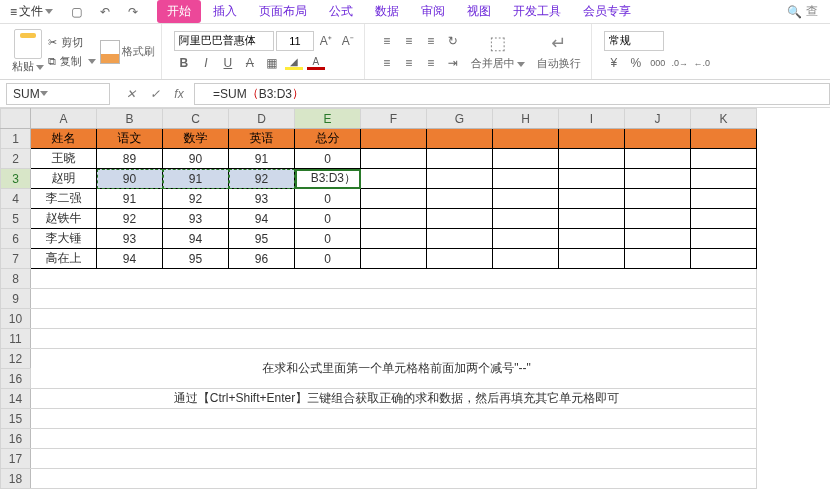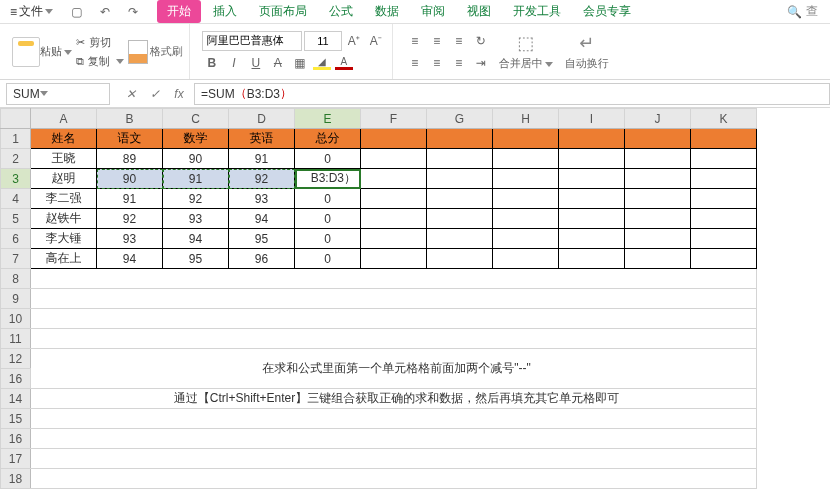--- a/index.html
+++ b/index.html
@@ -1,28 +1,28 @@
 <!DOCTYPE html>
 <html><head>
 <meta charset="utf-8">
 <style>
 * { margin: 0; padding: 0; box-sizing: border-box; font-family: "Microsoft YaHei", Arial, sans-serif; }
 body { width: 830px; height: 501px; background: #fff; overflow: hidden; font-size: 12px; color: #333; }
 
 .menubar { height: 24px; display: flex; align-items: center; padding: 0 4px; border-bottom: 1px solid #e0e0e0; gap: 2px; }
 .menubar .file-btn { display: flex; align-items: center; gap: 2px; padding: 2px 6px; }
-.menubar .menu-item { padding: 3px 10px; cursor: pointer; color: #15803d; }
+.menubar .menu-item { padding: 3px 10px; cursor: pointer; color: #6d28d9; }
 .menubar .menu-item.active { background: #ec4899; color: #fff; border-radius: 3px; }
 .menubar .qat { display: flex; gap: 8px; margin-left: 6px; margin-right: 12px; }
 .menubar .search { margin-left: auto; color: #888; display: flex; align-items: center; gap: 4px; padding-right: 8px;}
 
 .ribbon { height: 56px; display: flex; align-items: center; padding: 0 6px; border-bottom: 1px solid #d8d8d8; gap: 6px; }
 .ribbon .group { display: flex; align-items: center; gap: 4px; padding: 0 6px; border-right: 1px solid #e6e6e6; height: 100%; }
 .ribbon .group:last-child { border-right: none; }
-.paste-col { display: flex; flex-direction: row; align-items: center; gap: 0; }
+.paste-col { display: flex; flex-direction: column; align-items: center; gap: 0; }
 .paste-icon { width: 28px; height: 30px; background: #fff; border: 1px solid #ccc; border-radius: 2px; position: relative; }
 .paste-icon::before { content: ''; position: absolute; top: 3px; left: 5px; width: 16px; height: 5px; background: #f8c54a; border-radius: 2px; }
 .paste-lbl { font-size: 11px; color: #555; }
 .cut-col { display: flex; flex-direction: column; gap: 4px; font-size: 11px; color: #555; }
 .cut-row { display: flex; align-items: center; gap: 4px; }
 .brush-col { display: flex; flex-direction: row; align-items: center; gap: 2px; }
 .brush-icon { width: 20px; height: 24px; border: 1px solid #bbb; background: linear-gradient(#fff 60%, #f0a050 60%); }
 .font-group select, .font-group input { font-size: 11px; height: 20px; border: 1px solid #ccc; background: #fff; }
 .font-name { width: 100px; padding: 0 4px;}
 .font-size { width: 38px; text-align: center; }
@@ -30,21 +30,21 @@
 .two-rows { display: flex; flex-direction: column; gap: 2px; }
 .row-btns { display: flex; gap: 2px; align-items: center; }
 .color-bar { width: 18px; height: 3px; display: block; }
 .tall-btn { display: flex; flex-direction: column; align-items: center; gap: 2px; padding: 2px 4px; font-size: 11px; color: #666; cursor: pointer;}
 .tall-btn .ic { font-size: 18px; color: #888; }
 
 .formula-bar { height: 28px; display: flex; align-items: center; border-bottom: 1px solid #d8d8d8; }
 .name-box { width: 104px; height: 22px; border: 1px solid #ccc; margin: 0 6px; display: flex; align-items: center; padding: 0 6px; font-size: 12px; }
 .fb-btns { display: flex; gap: 6px; padding: 0 6px; color: #777; }
 .fb-btn { width: 18px; text-align: center; cursor: pointer; font-style: italic;}
-.formula-input { flex: 1; height: 22px; border: 1px solid #ccc; padding: 0 6px; font-size: 12px; font-family: "SimSun", monospace; display: flex; align-items:center; }
+.formula-input { flex: 1; height: 22px; border: 1px solid #ccc; padding: 0 18px; font-size: 12px; font-family: "SimSun", monospace; display: flex; align-items:center; }
 .formula-input .paren { color: #c00; }
 
 .sheet { position: relative; height: 390px; overflow: auto; }
 table.grid { border-collapse: collapse; table-layout: fixed; }
 .grid th, .grid td { border: 1px solid #d4d4d4; height: 20px; font-size: 12px; text-align: center; background: #fff; font-weight: normal; color: #333; }
 .grid .corner { width: 30px; background: #e8e8e8; border-right: 1px solid #bbb; border-bottom: 1px solid #bbb;}
 .grid th.col-h { background: #e8e8e8; color: #555; width: 66px; height: 18px; border-bottom: 1px solid #bbb;}
 .grid th.row-h { background: #e8e8e8; color: #555; width: 30px; border-right: 1px solid #bbb;}
 .grid th.col-h.sel, .grid th.row-h.sel { background: #d8e6c8; color: #2a7a2a; }
 
@@ -155,20 +155,32 @@
     <div class="tall-btn">
       <span class="ic">⬚</span>
       <span><span>合并居中</span><span class="tri-down" style="margin-left:2px"></span></span>
     </div>
     <div class="tall-btn">
       <span class="ic">↵</span>
       <span>自动换行</span>
     </div>
   </div>
 
+  <div class="group">
+    <div class="two-rows">
+      <input style="width: 60px; height: 20px; border: 1px solid rgb(204, 204, 204); font-size: 11px; padding: 0px 4px;" readonly="" value="常规">
+      <div class="row-btns">
+        <span class="btn-sq">¥</span>
+        <span class="btn-sq">%</span>
+        <span class="btn-sq" style="font-size:9px">000</span>
+        <span class="btn-sq" style="font-size:9px">.0→</span>
+        <span class="btn-sq" style="font-size:9px">←.0</span>
+      </div>
+    </div>
+  </div>
 </div>
 
 <div class="formula-bar">
   <div class="name-box">
     <span>SUM</span>
     <span class="tri-down"></span>
   </div>
   <div class="fb-btns">
     <span class="fb-btn">✕</span>
     <span class="fb-btn">✓</span>

